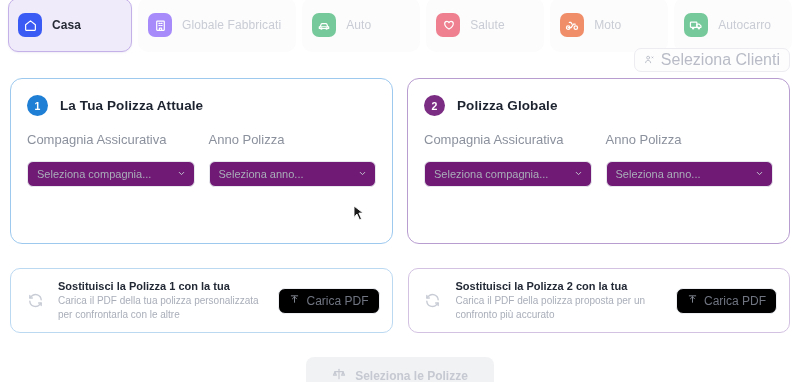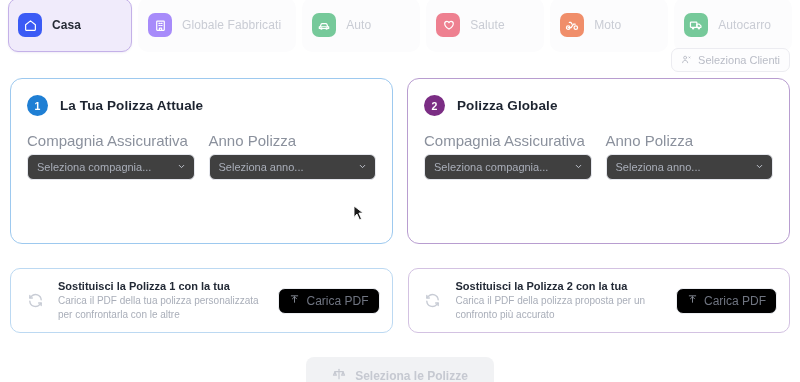--- a/index.html
+++ b/index.html
@@ -77,21 +77,21 @@
     height: 24px;
   }
   .clients-btn {
     display: inline-flex;
     align-items: center;
     gap: 6px;
     border: 1px solid #ececf1;
     background: #fdfdfe;
     border-radius: 7px;
     padding: 4px 9px;
-    font-size: 11px;
+    font-size: 16px;
     color: #b9bcc6;
     white-space: nowrap;
   }
 
   
   .panels {
     display: flex;
     gap: 14px;
     padding: 6px 10px 0 10px;
   }
@@ -131,32 +131,32 @@
     letter-spacing: .1px;
   }
 
   .fields {
     display: flex;
     gap: 14px;
   }
   .field { flex: 1 1 0; min-width: 0; }
 
   .field-label {
-    font-size: 15px;
+    font-size: 13px;
     color: #8b919d;
-    margin-bottom: 5px;
+    margin-bottom: 14px;
     display: block;
     white-space: nowrap;
   }
 
   .select {
     height: 26px;
     border: 1px solid #e6e8ee;
     border-radius: 6px;
-    background: #404040;
+    background: #701a75;
     display: flex;
     align-items: center;
     justify-content: space-between;
     padding: 0 8px 0 9px;
     font-size: 11px;
     color: #a9aeb9;
   }
   .select-value { white-space: nowrap; overflow: hidden; text-overflow: ellipsis; }
   .chev { color: #c2c6d0; flex: 0 0 auto; margin-left: 6px; }
 

